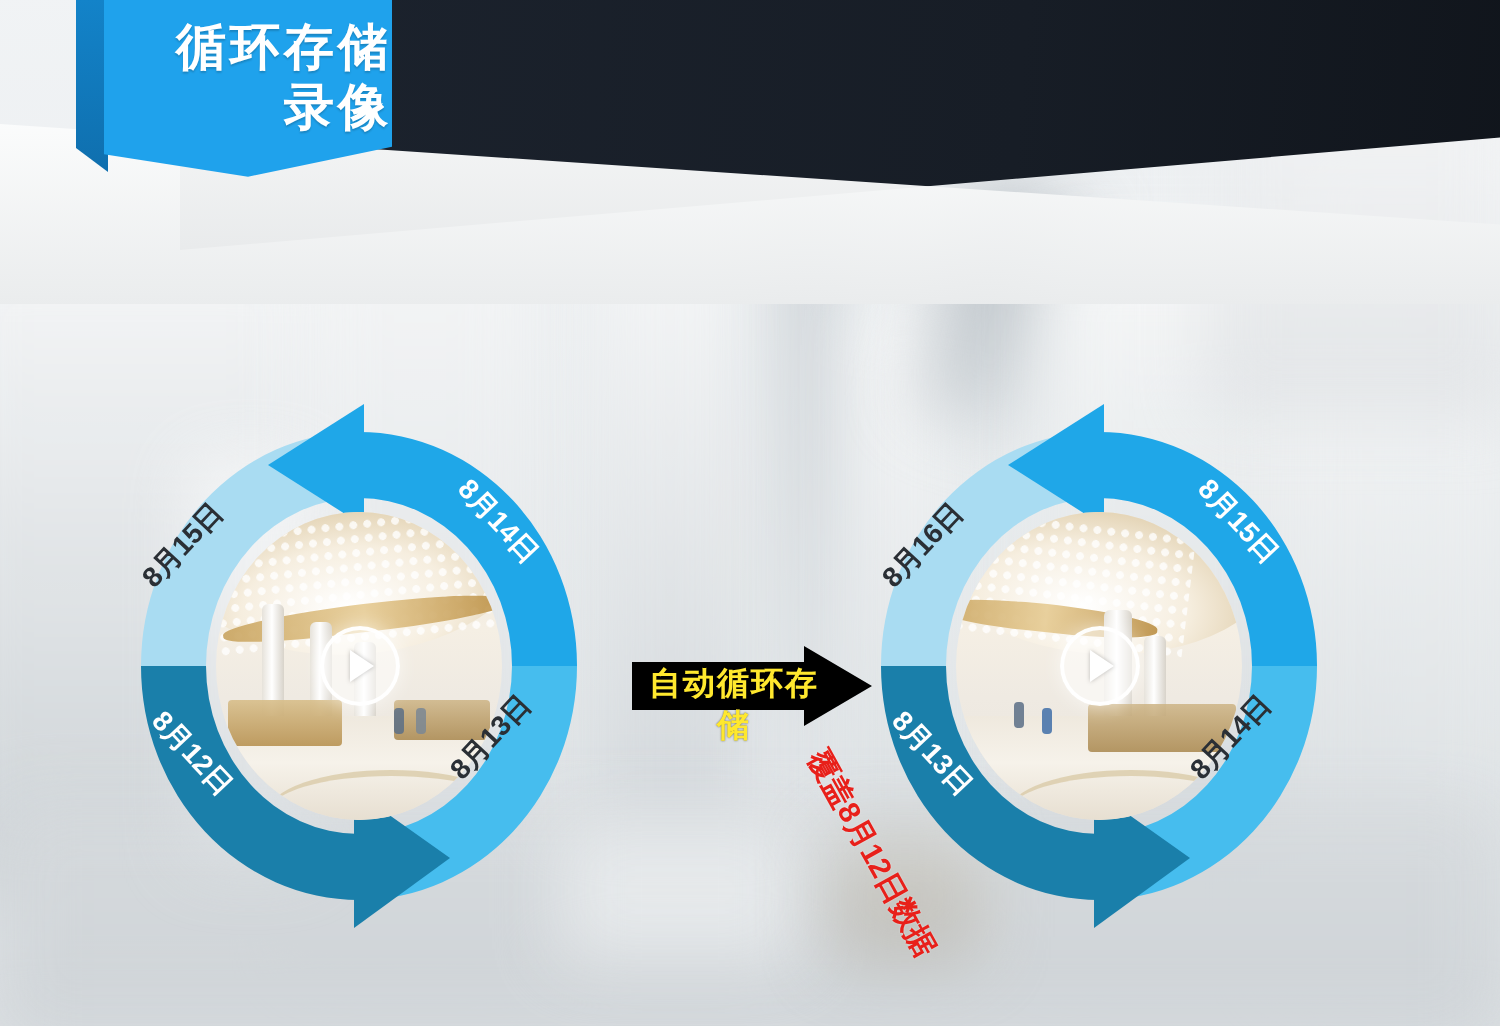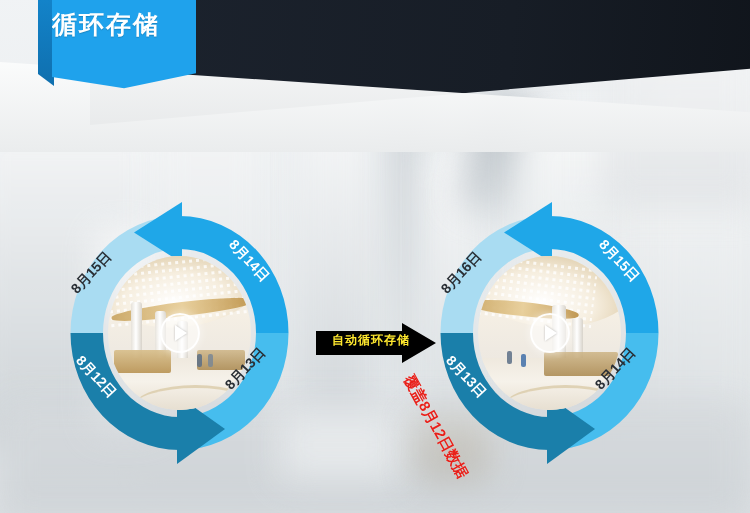--- a/index.html
+++ b/index.html
@@ -47,21 +47,21 @@
   .badge-wrap{position:absolute;left:38px;top:0px;width:158px;height:96px;}
   .badge-side{
     position:absolute;left:0;top:0;width:16px;height:86px;
     background:linear-gradient(180deg,#1383c9,#0f6fae);
     clip-path:polygon(0 0,100% 0,100% 100%,0 86%);
   }
   .badge-main{
     position:absolute;left:14px;top:0;width:144px;height:94px;
     background:#1fa2ec;
     clip-path:polygon(0 0,100% 0,100% 78%,50% 94%,0 82%);
-    display:flex;flex-direction:column;align-items:flex-start;justify-content:flex-start;
+    display:flex;flex-direction:column;align-items:flex-end;justify-content:flex-start;
     padding-top:9px;box-sizing:border-box;
   }
   .badge-line{
     color:#ffffff;font-size:25px;font-weight:bold;letter-spacing:2px;
     line-height:30px;text-shadow:0 1px 1px rgba(0,0,0,.18);
   }
 
   
   .lede{
     position:absolute;left:42px;top:113px;width:600px;
@@ -144,22 +144,22 @@
     position:absolute;font-size:14px;font-weight:bold;white-space:nowrap;
     letter-spacing:0px;
   }
   .lbl.dark{color:#2a2f35;}
   .lbl.white{color:#ffffff;}
 
   
   .mid-arrow{position:absolute;left:314px;top:323px;width:124px;height:40px;}
   .mid-arrow svg{position:absolute;left:0;top:0;}
   .mid-arrow .txt{
-    position:absolute;left:10px;top:9px;width:86px;text-align:right;
-    color:#ffe82e;font-size:12px;font-weight:bold;letter-spacing:1px;
+    position:absolute;left:10px;top:9px;width:86px;text-align:center;
+    color:#ffe82e;font-size:16px;font-weight:bold;letter-spacing:1px;
     text-shadow:0 0 1px rgba(0,0,0,.6);
   }
 
   
   .red-note{
     position:absolute;left:416px;top:372px;
     color:#e8201a;font-size:15px;font-weight:bold;white-space:nowrap;
     transform:rotate(61deg);transform-origin:left top;
     text-shadow:0 0 1px rgba(255,255,255,.5);
   }
@@ -186,20 +186,21 @@
     <div class="blob b13"></div>
   </div>
 
   <div class="dark-band2"></div>
   <div class="light-wedge"></div>
 
   <div class="badge-wrap">
     <div class="badge-side"></div>
     <div class="badge-main">
       <div class="badge-line">循环存储</div>
+      <div class="badge-line">录像</div>
     </div>
   </div>
 
 
   <div class="cycle left">
     <svg viewBox="0 0 235 250">
 
       <path d="M117.5 8 A 109 117 0 0 0 8.5 125 L 41 125 A 76.5 84 0 0 1 117.5 41 Z" fill="#a9dcf2"></path>
 
       <path d="M117.5 41 A 76.5 84 0 0 1 194 125 L 226.5 125 A 109 117 0 0 0 117.5 8 Z

